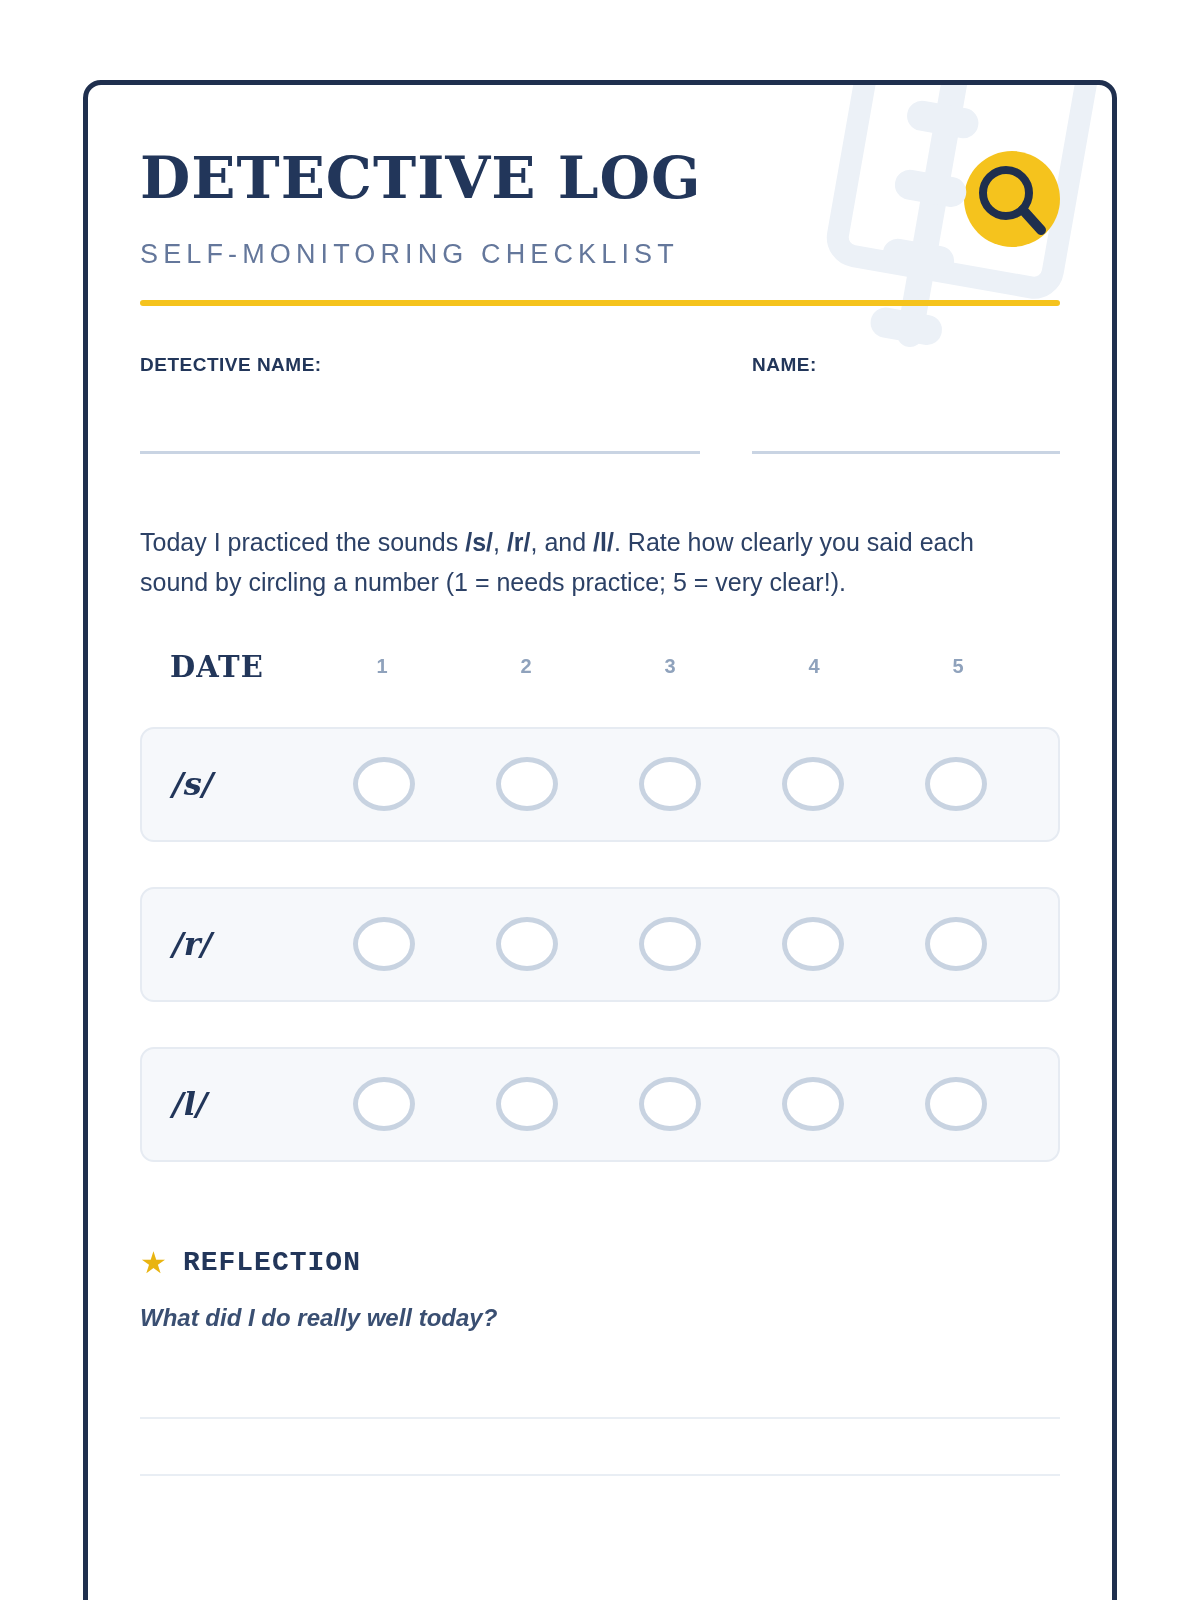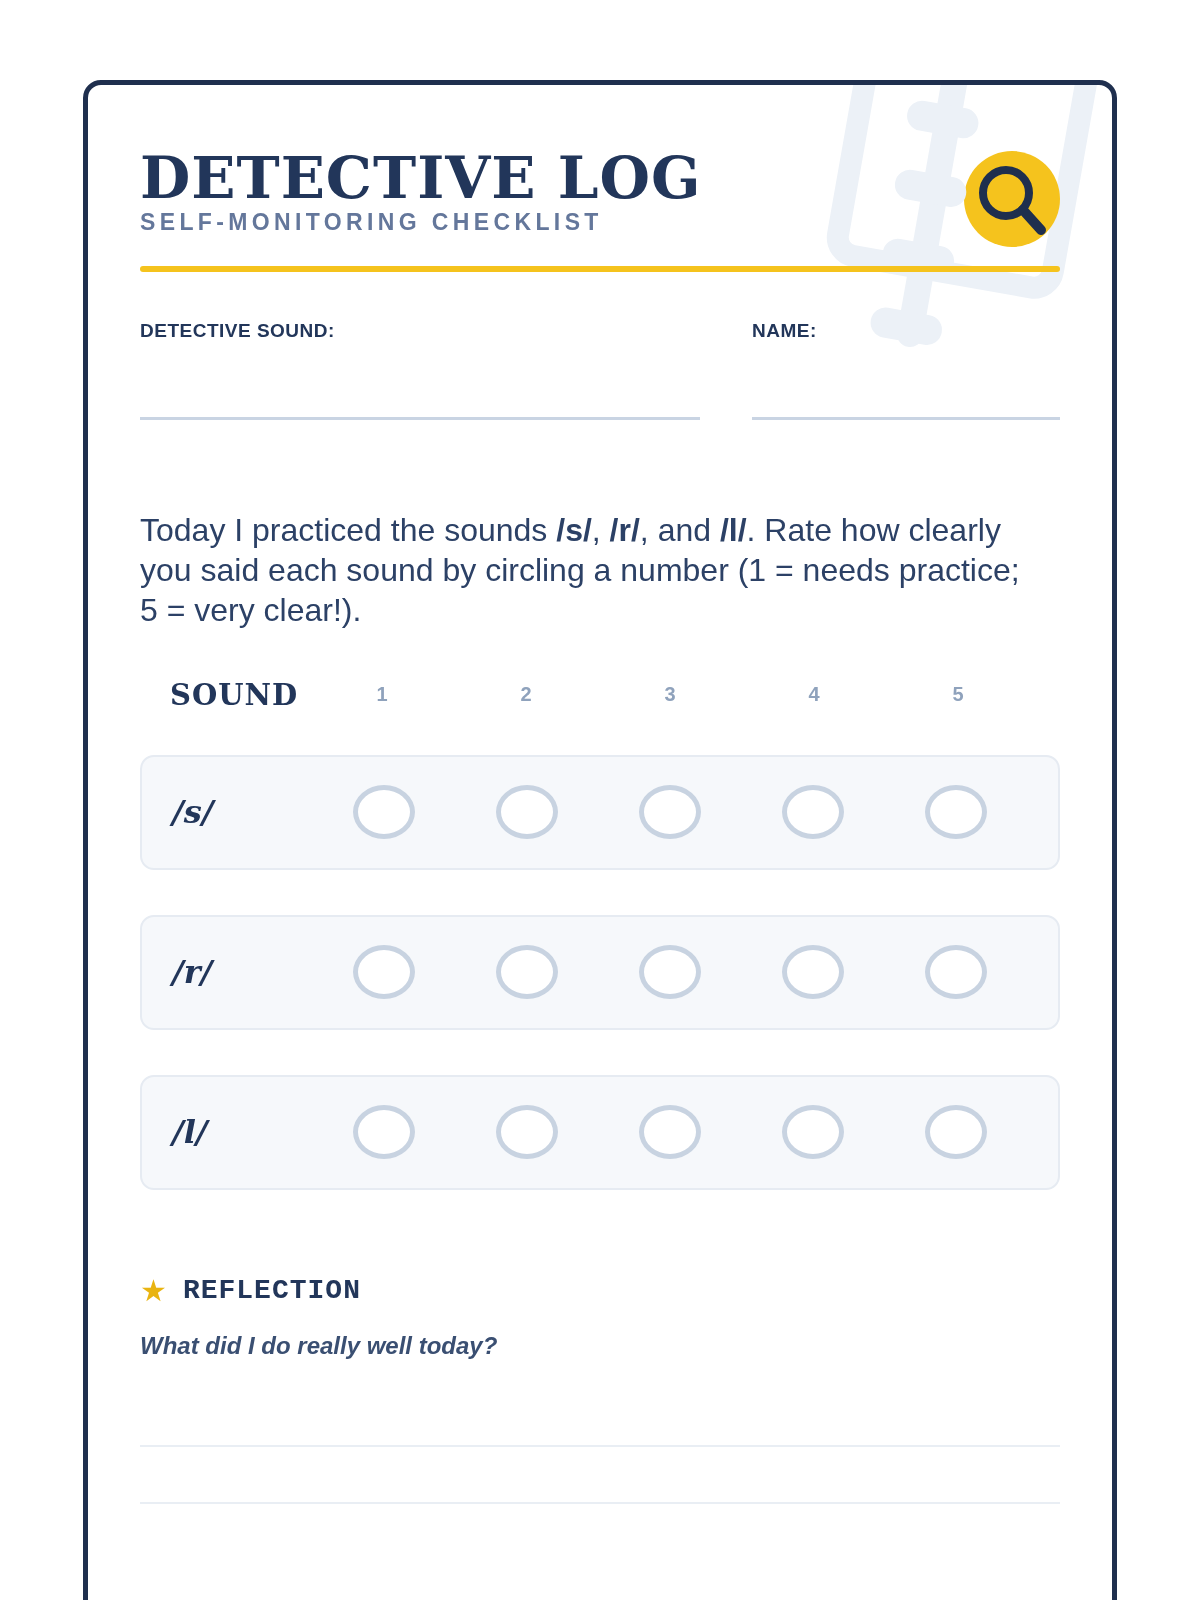--- a/index.html
+++ b/index.html
@@ -30,36 +30,36 @@
     transform:rotate(10deg);z-index:2;}
   .spine-bar{position:absolute;left:14px;top:0;width:26px;height:330px;border-radius:13px;
     background:var(--deco);}
   .spine-tab{position:absolute;left:-14px;width:72px;height:30px;border-radius:15px;
     background:var(--deco);}
 
   
   .title{margin-top:63px;font-family:"DejaVu Serif",serif;font-weight:bold;
     font-size:58px;line-height:1.05;letter-spacing:1px;color:var(--navy);
     position:relative;z-index:3;}
-  .subtitle{font-size:23px;font-weight:bold;letter-spacing:0.19em;
+  .subtitle{margin-top:30px;font-size:27px;font-weight:normal;letter-spacing:0.19em;
     color:var(--slate);position:relative;z-index:3;}
   .divider{margin-top:30px;height:6px;background:var(--gold);border-radius:3px;
     position:relative;z-index:3;}
 
   
   .fields{display:flex;justify-content:space-between;margin-top:48px;
     position:relative;z-index:3;}
   .field-name{width:560px;}
   .field-date{width:308px;}
   .field-label{font-size:19px;font-weight:bold;letter-spacing:0.5px;color:var(--navy);}
   .field-line{margin-top:75px;border-bottom:3px solid var(--underline);min-height:3px;
     font-size:22px;color:var(--body-text);}
 
   
-  .intro{margin-top:90px;max-width:880px;font-size:32px;line-height:40px;
+  .intro{margin-top:68px;max-width:880px;font-size:25px;line-height:40px;
     color:var(--body-text);}
   .intro b{font-weight:bold;}
 
   
   .scale-grid{display:grid;grid-template-columns:140px repeat(5,1fr);
     align-items:center;padding:0 30px;}
   .table-head{margin-top:48px;height:34px;}
   .sound-header{font-family:"DejaVu Serif",serif;font-weight:bold;font-size:29px;
     letter-spacing:1px;color:var(--navy);}
   .scale-num{text-align:center;font-size:20px;font-weight:bold;color:var(--scale-gray);}
@@ -107,33 +107,33 @@
       <div class="spine-tab" style="top:225px"></div>
       <div class="spine-tab" style="top:295px"></div>
     </div>
 
     <h1 class="title">DETECTIVE LOG</h1>
     <div class="subtitle">SELF-MONITORING CHECKLIST</div>
     <div class="divider"></div>
 
     <div class="fields">
       <div class="field-name">
-        <div class="field-label">DETECTIVE SOUND:</div>
+        <div class="field-label">DETECTIVE NAME:</div>
         <div class="field-line"></div>
       </div>
       <div class="field-date">
         <div class="field-label">NAME:</div>
         <div class="field-line"></div>
       </div>
     </div>
 
     <p class="intro" id="intro-text"><span>Today I practiced the sounds </span><b>/s/</b><span>, </span><b>/r/</b><span>, and </span><b>/l/</b><span>. Rate how clearly you said each sound by circling a number (1 = needs practice; 5 = very clear!).</span></p>
 
     <div class="scale-grid table-head" id="table-head">
-      <div class="sound-header">SOUND</div>
+      <div class="sound-header">DATE</div>
     <div class="scale-num">1</div>
         <div class="scale-num">2</div>
         <div class="scale-num">3</div>
         <div class="scale-num">4</div>
         <div class="scale-num">5</div>
       </div>
     <div class="rows-block" id="rows-block">
         <div class="scale-grid sound-row">
           <div class="sound-label">/s/</div>
           <div class="circle-cell">

